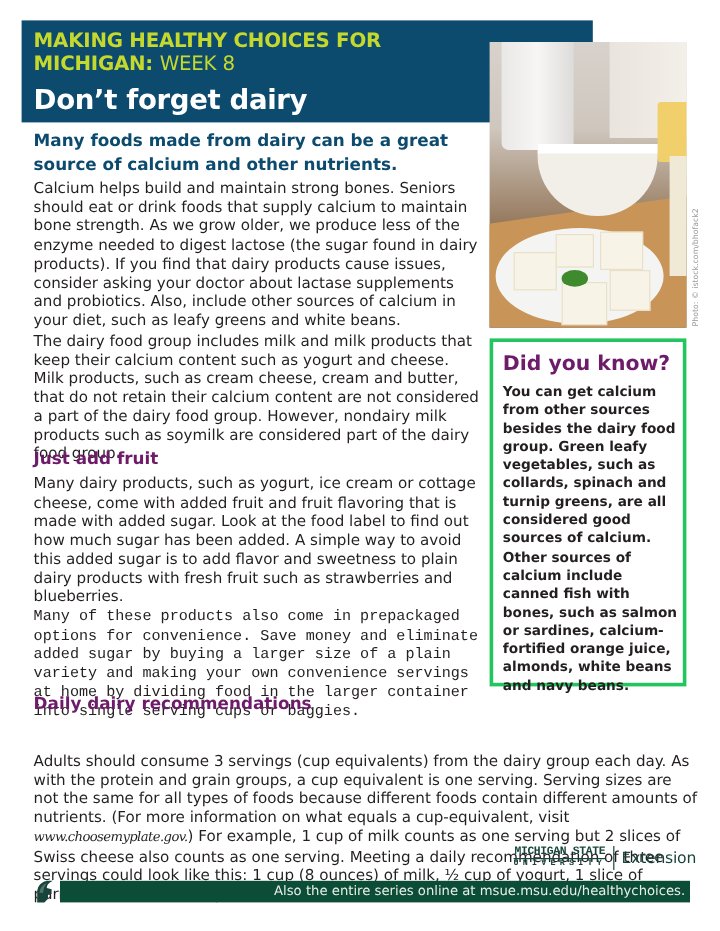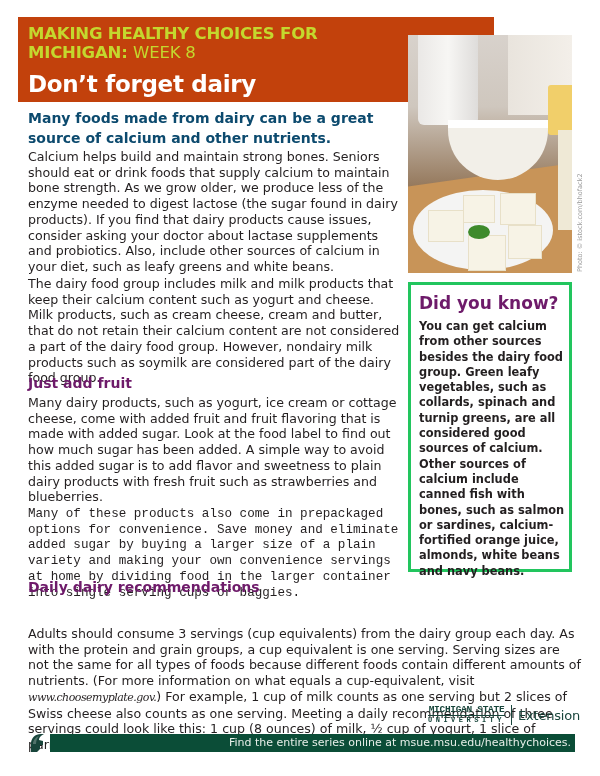--- a/index.html
+++ b/index.html
@@ -1,18 +1,18 @@
 <!DOCTYPE html>
 <html><head>
   <meta charset="utf-8">
   <style>
     html, body { margin: 0; padding: 0; background: #ffffff; }
     body { width: 600px; height: 776px; position: relative; overflow: hidden;
            font-family: "DejaVu Sans", sans-serif; color: #231f20; }
-    .header { position: absolute; left: 18px; top: 17px; width: 476px; height: 85px; background: #c2410c; }
+    .header { position: absolute; left: 18px; top: 17px; width: 476px; height: 85px; background: #0c4a6e; }
     .kicker { position: absolute; left: 10px; top: 7px; width: 370px; color: #c4d82e;
               font-family: "DejaVu Sans", sans-serif; font-weight: bold; font-size: 16.5px; line-height: 19px; letter-spacing: -0.2px; }
     .kicker .week { font-weight: normal; }
     .title { position: absolute; left: 10px; top: 53px; color: #ffffff; font-weight: bold; font-size: 23px; letter-spacing: -0.3px; line-height: 28px; }
     .photo { position: absolute; left: 408px; top: 35px; width: 164px; height: 238px; overflow: hidden;
              background: linear-gradient(180deg, #d8d2cc 0%, #cfc7be 30%, #8a6a4a 70%, #5a4330 100%); }
     .photo .glass { position: absolute; left: 10px; top: 0px; width: 60px; height: 90px; background: linear-gradient(90deg,#eae8e6,#f7f6f4,#dedcda); border-radius: 0 0 6px 6px; }
     .photo .jug { position: absolute; left: 100px; top: 0px; width: 64px; height: 80px; background: linear-gradient(90deg,#e9e4dd,#f3efe9); }
     .photo .cheeseY { position: absolute; left: 140px; top: 50px; width: 30px; height: 50px; background: #f1cf6a; border-radius: 3px; }
     .photo .board { position: absolute; left: -10px; top: 140px; width: 190px; height: 110px; background: #c89458; transform: rotate(-8deg); }
@@ -97,14 +97,14 @@
   <div class="sep"></div>
   <div class="ext">Extension</div>
 </div>
 
 <svg class="spartan" viewBox="0 0 18 20">
   <path d="M3 19 L3 11 C3 5 7 1 13 1 L16 1 C12 3 11 5 11 7 L15 8 L15 12 L12 12 L12 16 L9 19 Z" fill="#18453b"></path>
   <path d="M5 11 C5 7 8 4 11 3 C9 5 8 8 8 11 Z" fill="#ffffff" opacity="0.25"></path>
 </svg>
 
 <div class="footer">
-  <div class="ft">Find the entire series online at msue.msu.edu/healthychoices.</div>
+  <div class="ft">Also the entire series online at msue.msu.edu/healthychoices.</div>
 </div>
 
 </body></html>

